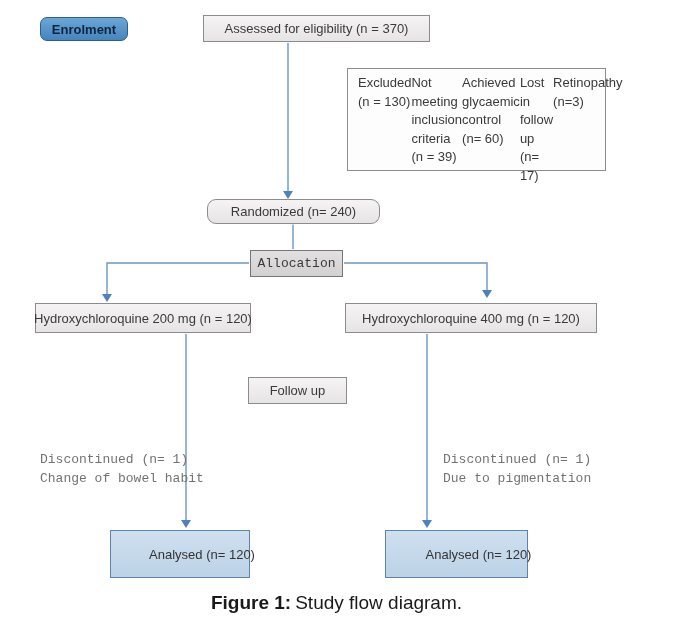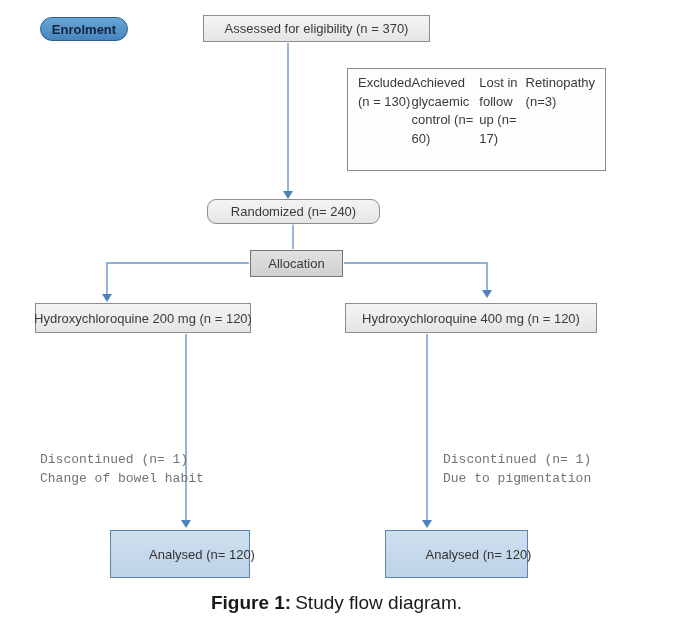--- a/index.html
+++ b/index.html
@@ -16,40 +16,41 @@
     position:absolute;z-index:1;box-sizing:border-box;
     display:flex;align-items:center;justify-content:center;
     font-size:13px;line-height:15px;color:#3a3a3a;
     border:1.5px solid #8c8c8c;
     background:linear-gradient(180deg,#f5f3f3 0%,#e6e4e4 100%);
     white-space:nowrap;
   }
   .box--allocation{
     background:linear-gradient(180deg,#e2e0e0 0%,#d2d0d0 100%);
     border-color:#767676;
+    font-family:Liberation Mono, monospace;
   }
   .box--excluded{
     background:#fdfdfd;
     align-items:flex-start;justify-content:flex-start;
     padding:5px 10px;
     white-space:normal;
   }
   .box--excluded .line{line-height:18.6px;}
   .box--analysed{
     background:linear-gradient(180deg,#cfe0ef 0%,#bcd2e6 100%);
     border-color:#5b84b1;
     color:#333333;
     padding-left:44px;
   }
   .badge{
     position:absolute;z-index:1;box-sizing:border-box;
     display:flex;align-items:center;justify-content:center;
     font-size:13px;font-weight:bold;color:#10243e;
     background:linear-gradient(180deg,#6aa7d8 0%,#4584bd 100%);
-    border:1.5px solid #2d5f8d;border-radius:12px;
+    border:1.5px solid #2d5f8d;border-radius:7px;
   }
   .floating-text{
     position:absolute;z-index:1;
     font-size:13px;line-height:19px;color:#737373;
     white-space:nowrap;
     font-family:Liberation Mono, monospace;
   }
   .caption{
     position:absolute;z-index:1;left:0;top:592px;width:673px;
     text-align:center;font-size:19px;color:#1a1a1a;
@@ -85,32 +86,34 @@
       <polygon points="422,520 432,520 427,528"></polygon>
     </g>
   </svg>
 
   <div class="badge" style="left:40px;top:17px;width:88px;height:24px;">Enrolment</div>
 
   <div class="box" style="left:203px;top:15px;width:227px;height:27px;">Assessed for eligibility (n = 370)</div>
 
   <div class="box box--excluded" style="left:347px;top:68px;width:259px;height:103px;">
     <div class="line">Excluded (n = 130)</div>
+    <div class="line">Not meeting inclusion criteria (n = 39)</div>
     <div class="line">Achieved glycaemic control (n= 60)</div>
     <div class="line">Lost in follow up (n= 17)</div>
     <div class="line">Retinopathy (n=3)</div>
   </div>
 
   <div class="box" style="left:207px;top:199px;width:173px;height:25px;border-radius:9px;">Randomized (n= 240)</div>
 
   <div class="box box--allocation" style="left:250px;top:250px;width:93px;height:27px;">Allocation</div>
 
   <div class="box" style="left:35px;top:303px;width:216px;height:30px;">Hydroxychloroquine 200 mg (n = 120)</div>
   <div class="box" style="left:345px;top:303px;width:252px;height:30px;">Hydroxychloroquine 400 mg (n = 120)</div>
 
+  <div class="box" style="left:248px;top:377px;width:99px;height:27px;">Follow up</div>
 
   <div class="floating-text" style="left:40px;top:450px;">
     <div>Discontinued (n= 1)</div>
     <div>Change of bowel habit</div>
   </div>
   <div class="floating-text" style="left:443px;top:450px;">
     <div>Discontinued (n= 1)</div>
     <div>Due to pigmentation</div>
   </div>
 

